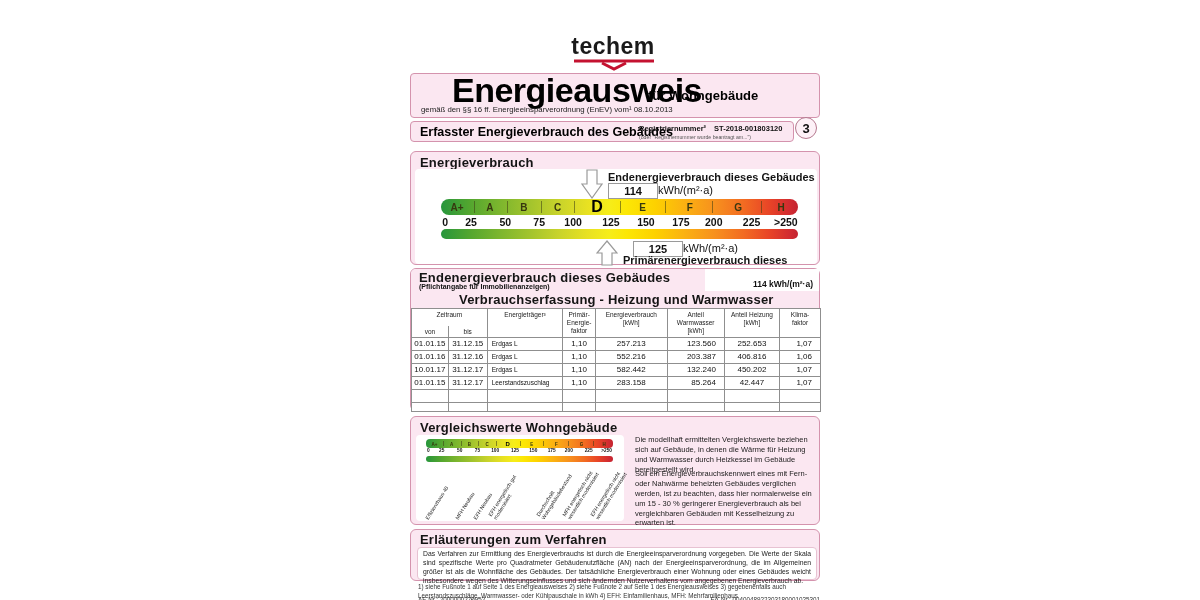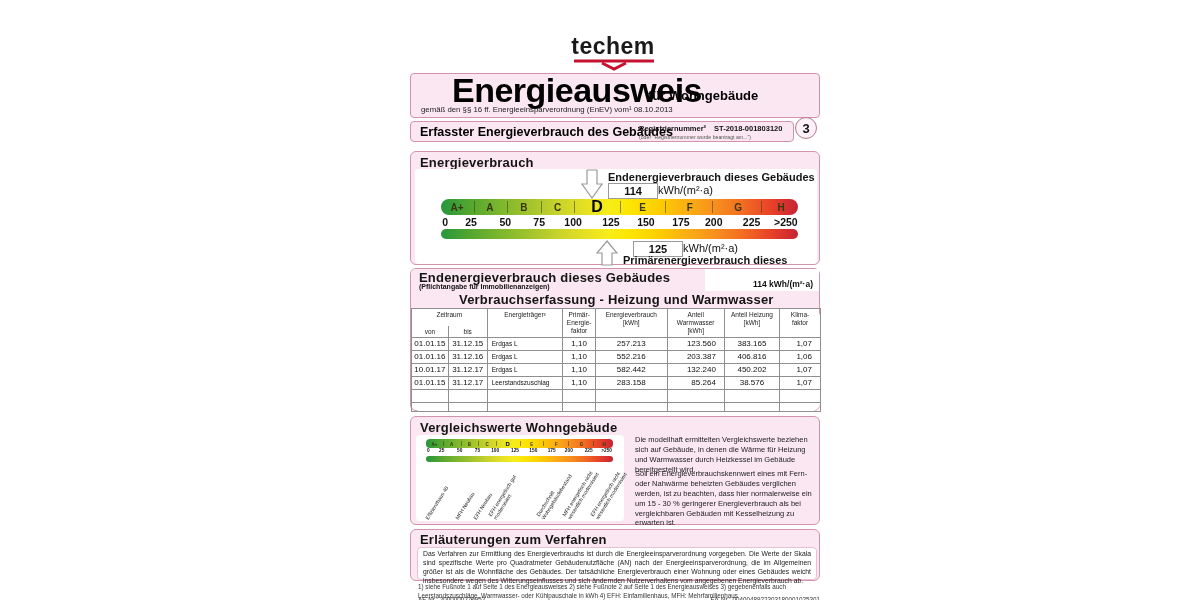--- a/index.html
+++ b/index.html
@@ -125,21 +125,21 @@
     <div class="abs" style="left:0;top:0;width:100%;height:22px;background:#fbe7f1;border-radius:5px 5px 0 0;">
       <span class="sec-title abs" style="left:8px;top:1px;">Endenergieverbrauch dieses Gebäudes</span>
       <span class="abs" style="left:8px;top:14px;font-weight:bold;font-size:7px;">(Pflichtangabe für Immobilienanzeigen)</span>
       <span class="abs" style="left:294px;top:0;width:114px;height:22px;background:#fff;"></span>
       <span class="abs" style="right:6px;top:10px;font-weight:bold;font-size:8.5px;">114  kWh/(m²·a)</span>
     </div>
     <div class="abs" style="left:0;top:22px;width:100%;height:17px;background:#fbe7f1;">
       <span class="sec-title abs" style="left:8px;top:1px;margin-left:40px;">Verbrauchserfassung - Heizung und Warmwasser</span>
     </div>
     <div class="abs" style="left:0;top:39px;width:410px;height:104px;">
-      <table class="vtab" style="height:104px;border-radius:12px;">
+      <table class="vtab" style="height:104px;">
         <colgroup>
           <col style="width:9%">
               <col style="width:9.5%">
               <col style="width:18.5%">
               <col style="width:8%">
           <col style="width:17.5%">
               <col style="width:14%">
               <col style="width:13.5%">
               <col style="width:10%">
         </colgroup>
@@ -164,21 +164,21 @@
           <th style="border-top:none;">von</th>
           <th style="border-top:none;">bis</th>
         </tr>
         <tr style="height:13px;">
           <td class="c-date">01.01.15</td>
           <td class="c-date">31.12.15</td>
           <td class="c-traeger">Erdgas L</td>
           <td class="c-num">1,10</td>
           <td class="c-num">257.213</td>
           <td class="c-right">123.560</td>
-          <td class="c-num">383.165</td>
+          <td class="c-num">252.653</td>
           <td class="c-right">1,07</td>
         </tr>
         <tr style="height:13px;">
           <td class="c-date">01.01.16</td>
           <td class="c-date">31.12.16</td>
           <td class="c-traeger">Erdgas L</td>
           <td class="c-num">1,10</td>
           <td class="c-num">552.216</td>
           <td class="c-right">203.387</td>
           <td class="c-num">406.816</td>
@@ -194,21 +194,21 @@
           <td class="c-num">450.202</td>
           <td class="c-right">1,07</td>
         </tr>
         <tr style="height:13px;">
           <td class="c-date">01.01.15</td>
           <td class="c-date">31.12.17</td>
           <td class="c-traeger">Leerstandszuschlag</td>
           <td class="c-num">1,10</td>
           <td class="c-num">283.158</td>
           <td class="c-right">85.264</td>
-          <td class="c-num">38.576</td>
+          <td class="c-num">42.447</td>
           <td class="c-right">1,07</td>
         </tr>
         <tr style="height:13px;">
           <td></td>
                 <td></td>
                 <td></td>
                 <td></td>
                 <td></td>
                 <td></td>
                 <td></td>

